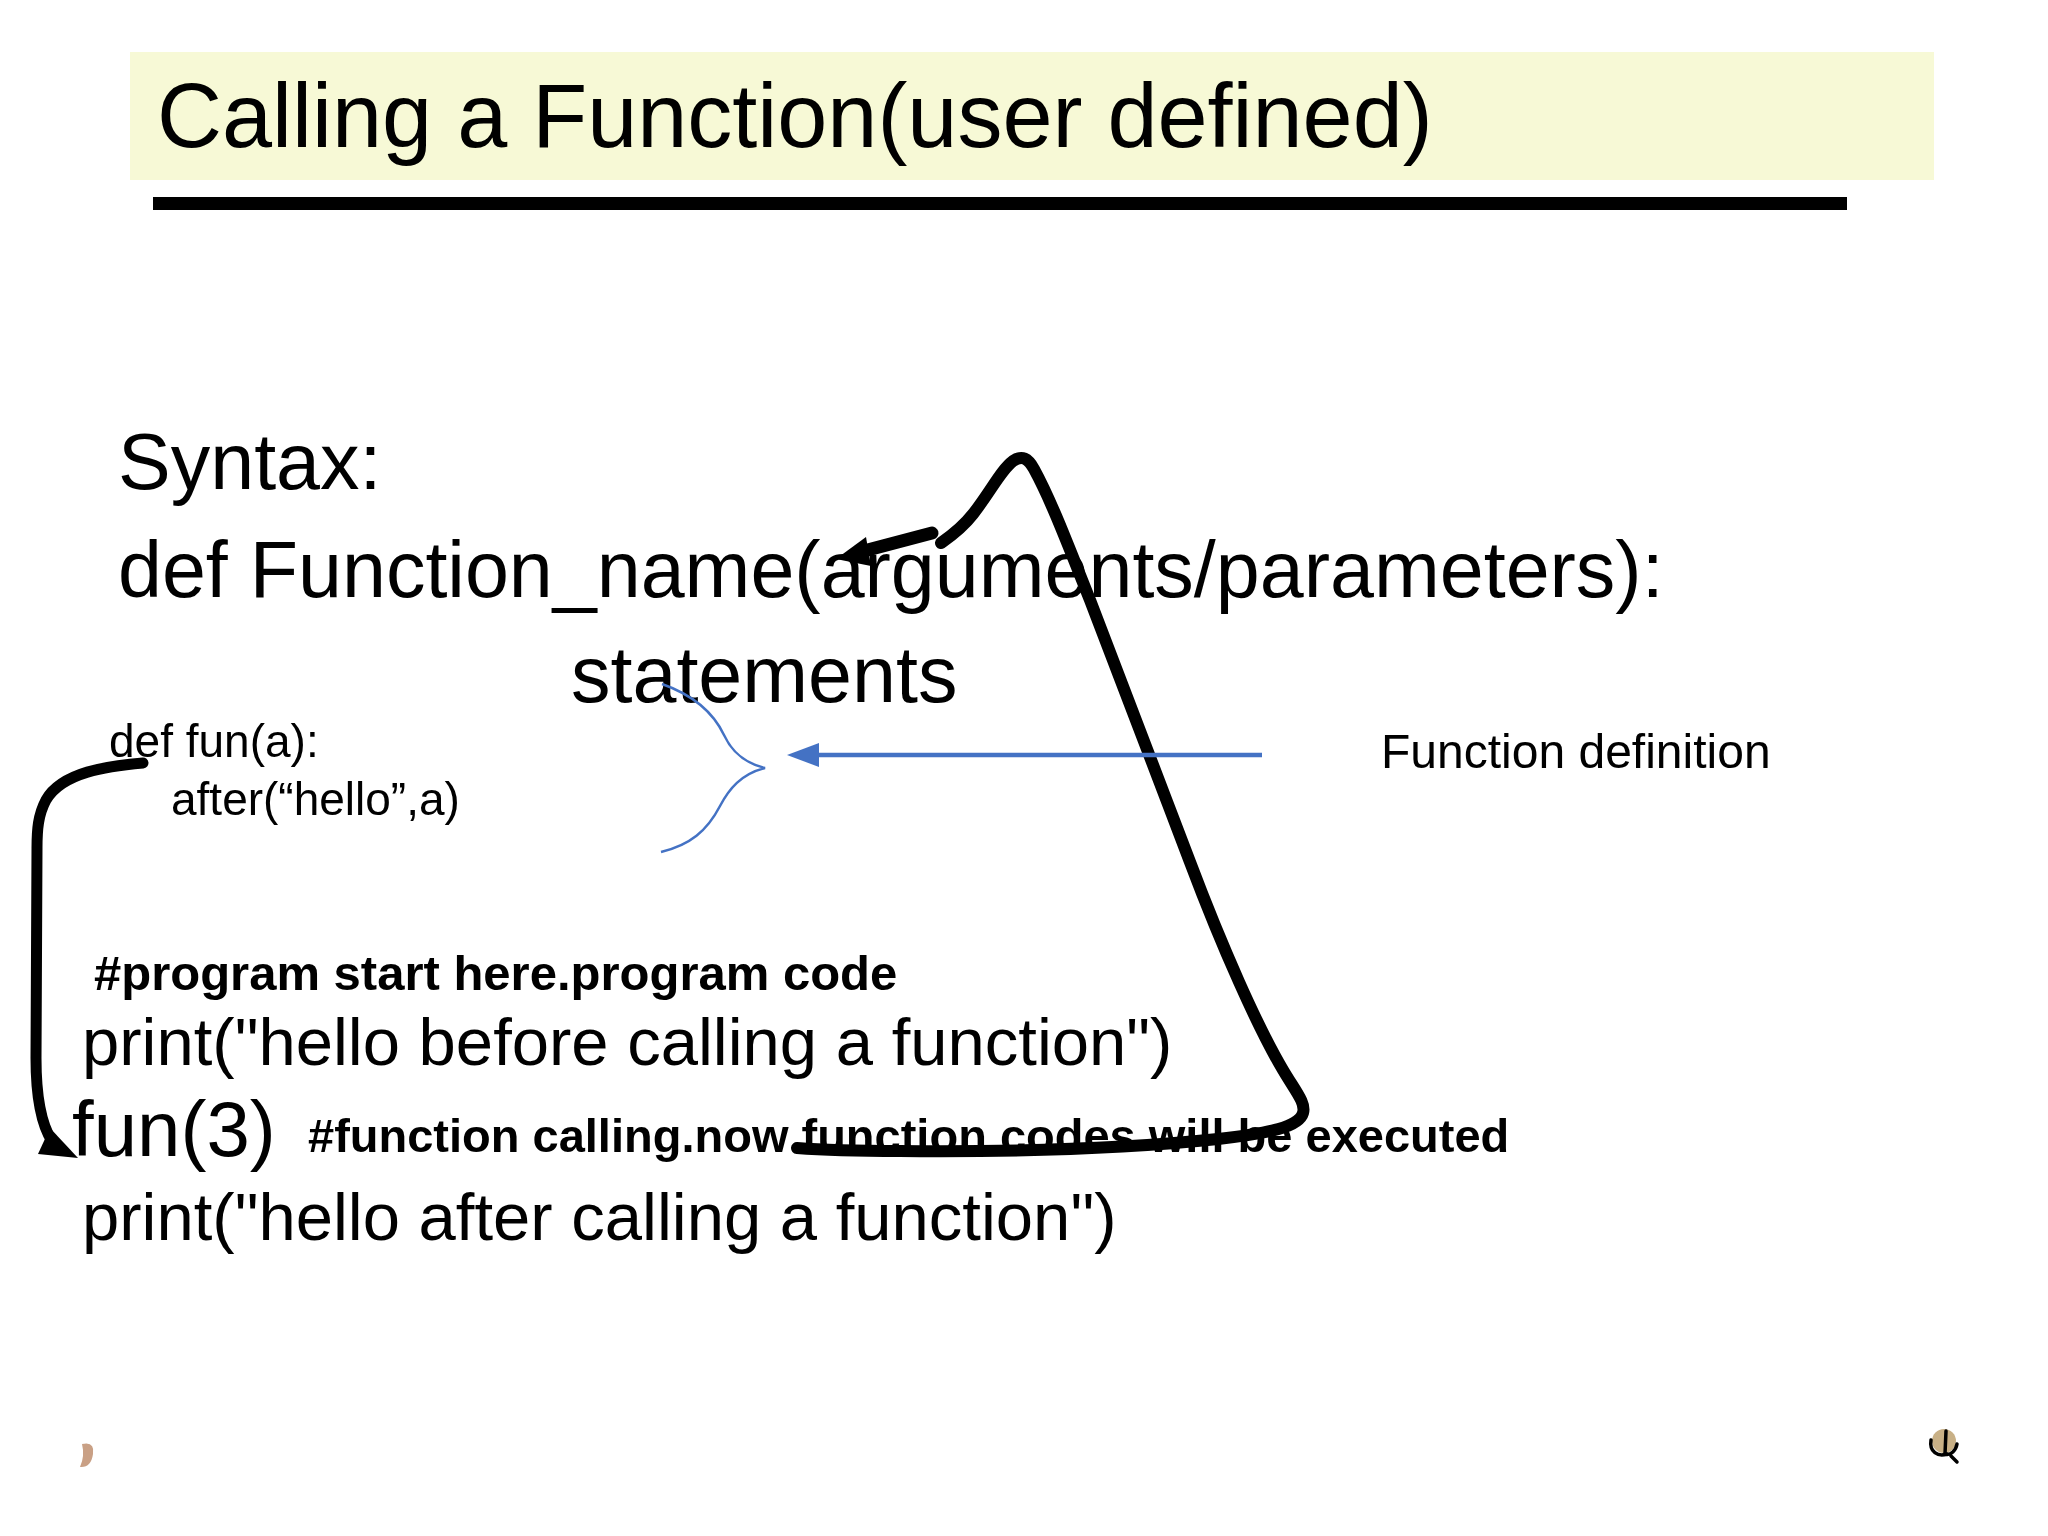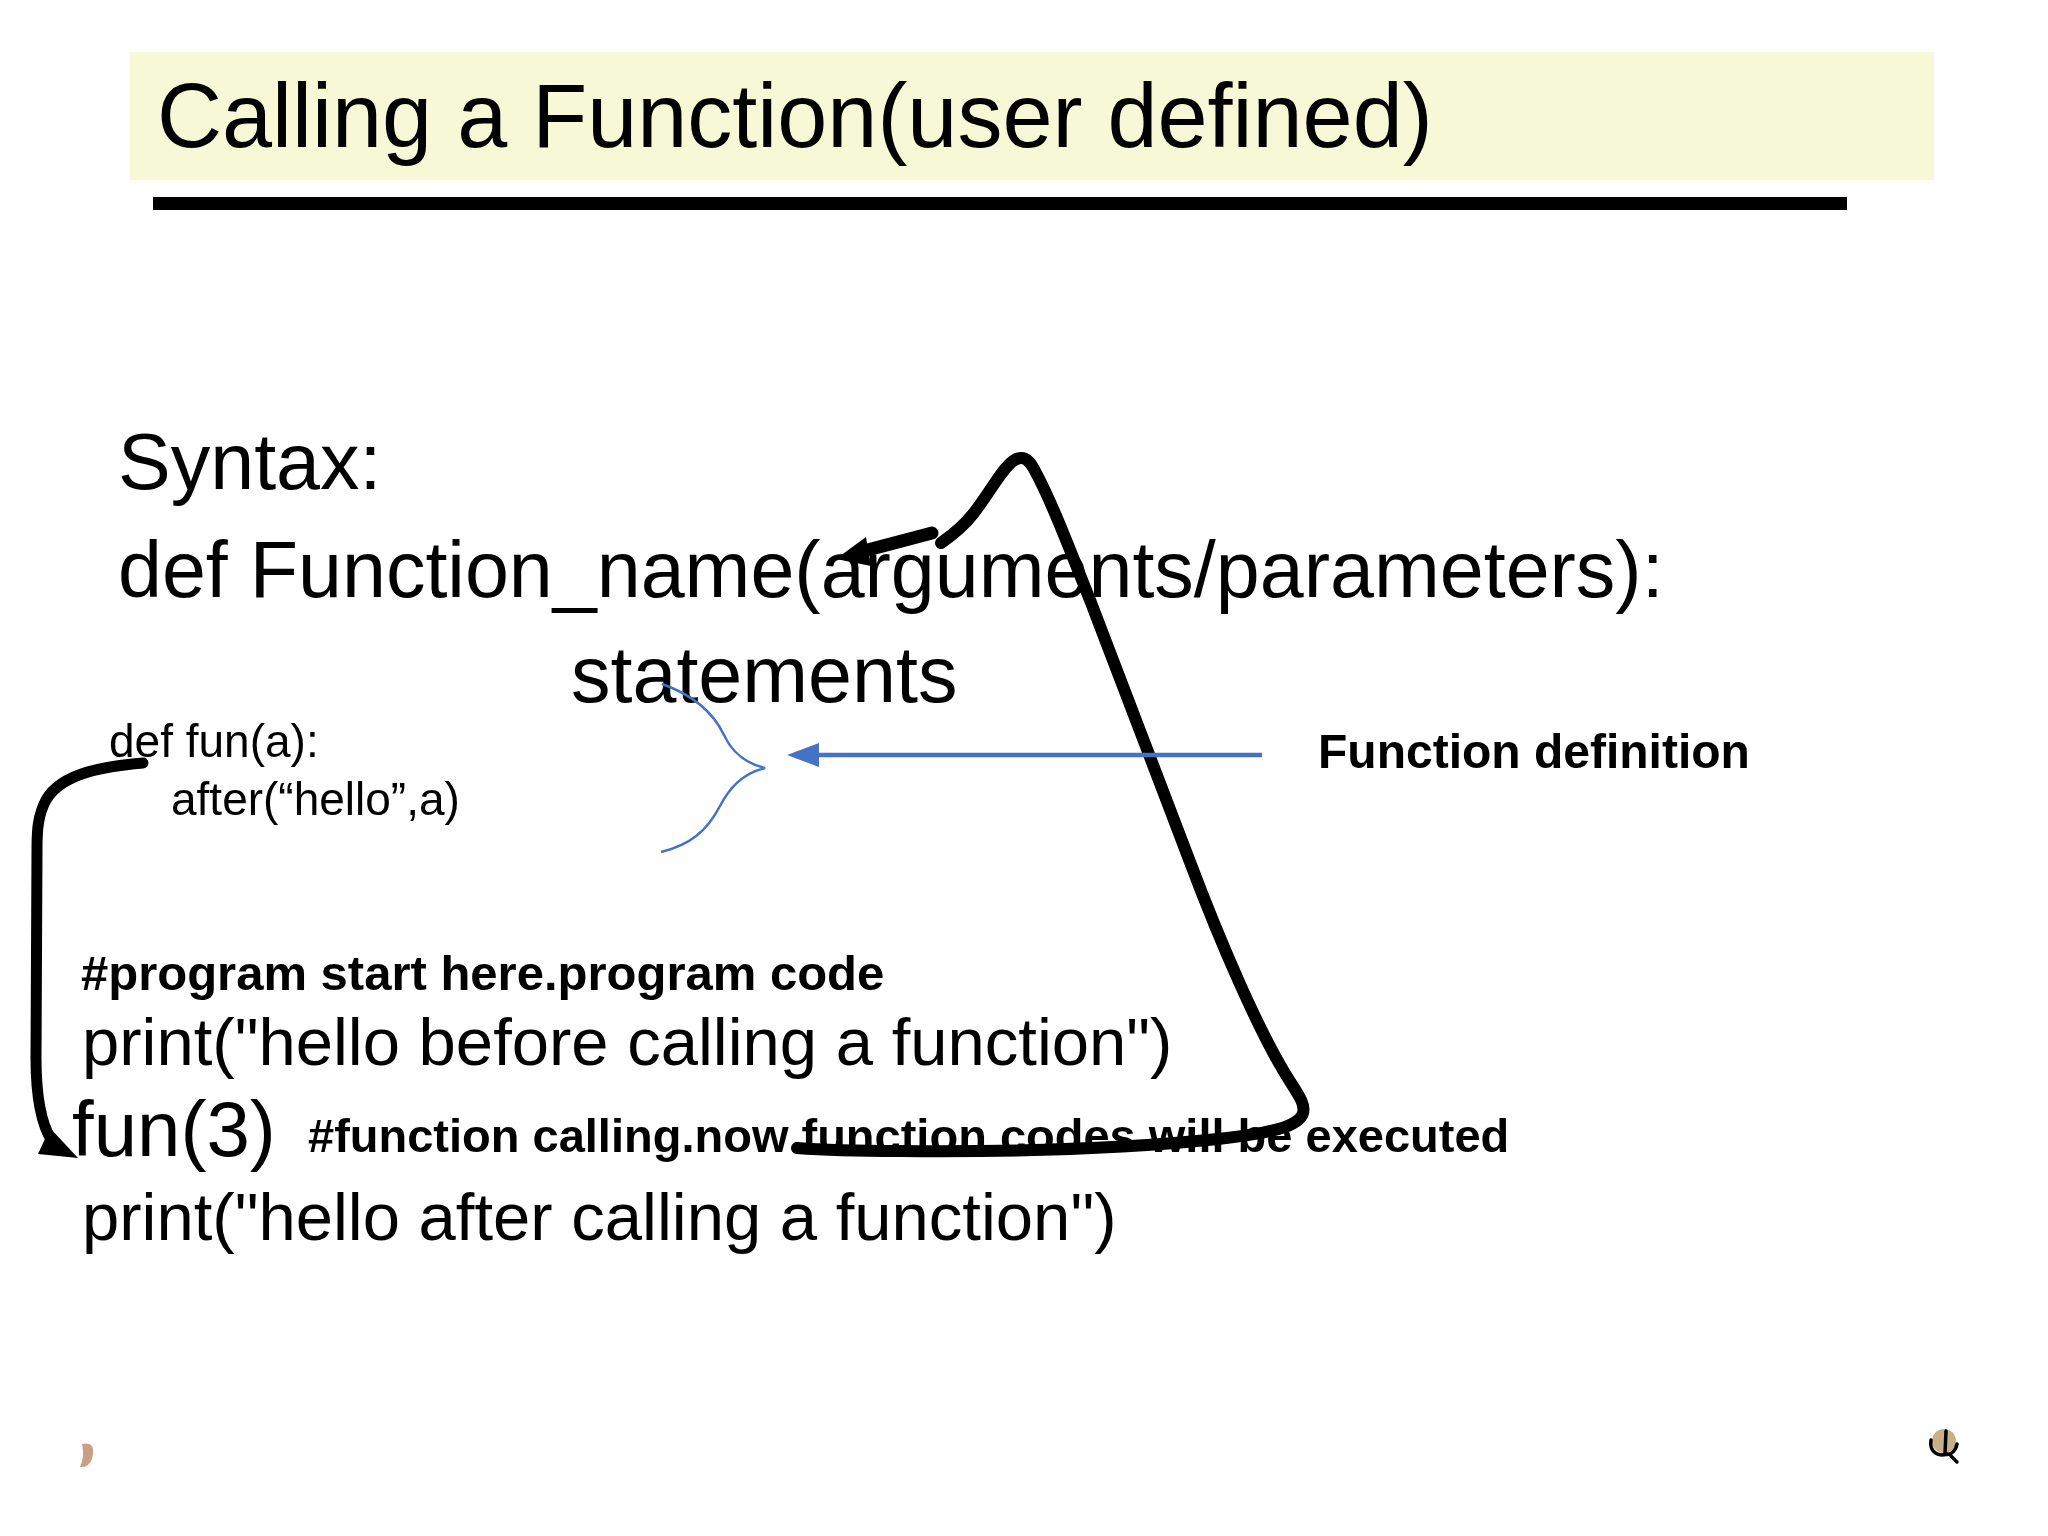--- a/index.html
+++ b/index.html
@@ -45,23 +45,23 @@
   </div>
   <div class="title-rule"></div>
 
   <div class="abs syntax" style="left:118px;top:530px;">def Function_name(arguments/parameters):</div>
   <div class="abs syntax" style="left:118px;top:422px;">Syntax:</div>
   <div class="abs syntax" style="left:543px;top:635px;margin-left:28px;">statements</div>
 
   <div class="abs smallcode" style="left:109px;top:718px;">def fun(a):</div>
   <div class="abs smallcode" style="left:171px;top:776px;">after(“hello”,a)</div>
 
-  <div class="abs fndef" style="left:1318px;top:728px;font-weight:bold;">Function definition</div>
+  <div class="abs fndef" style="left:1381px;top:728px;">Function definition</div>
 
-  <div class="abs bcomment" style="left:81px;top:949px;font-size:49px;">#program start here.program code</div>
+  <div class="abs bcomment" style="left:94px;top:949px;font-size:49px;">#program start here.program code</div>
   <div class="abs" style="left:82px;top:1008px;font-size:67px;">print("hello before calling a function")</div>
   <div class="abs" style="left:72px;top:1090px;font-size:78px;">fun(3)</div>
   <div class="abs bcomment" style="left:308px;top:1112px;font-size:47px;">#function calling.now function codes will be executed</div>
   <div class="abs" style="left:82px;top:1183px;font-size:67px;">print("hello after calling a function")</div>
 
   <svg class="overlay" width="2048" height="1536" viewBox="0 0 2048 1536">
 
     <g>
       <path class="ink-stroke" stroke-width="11" stroke-linecap="round" d="M 143 763 C 108 766 62 772 46 800 C 38 815 37 830 37 848
                L 36 1058 C 36 1098 41 1124 52 1141"></path>

